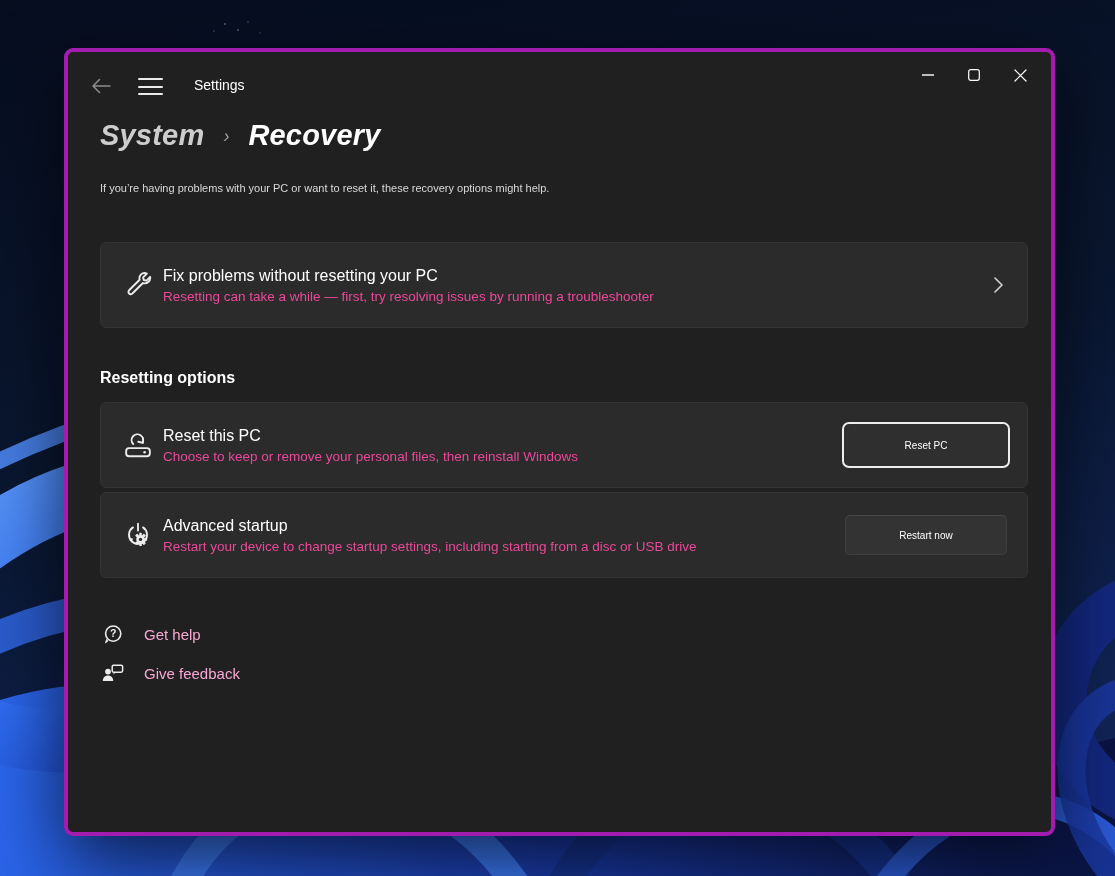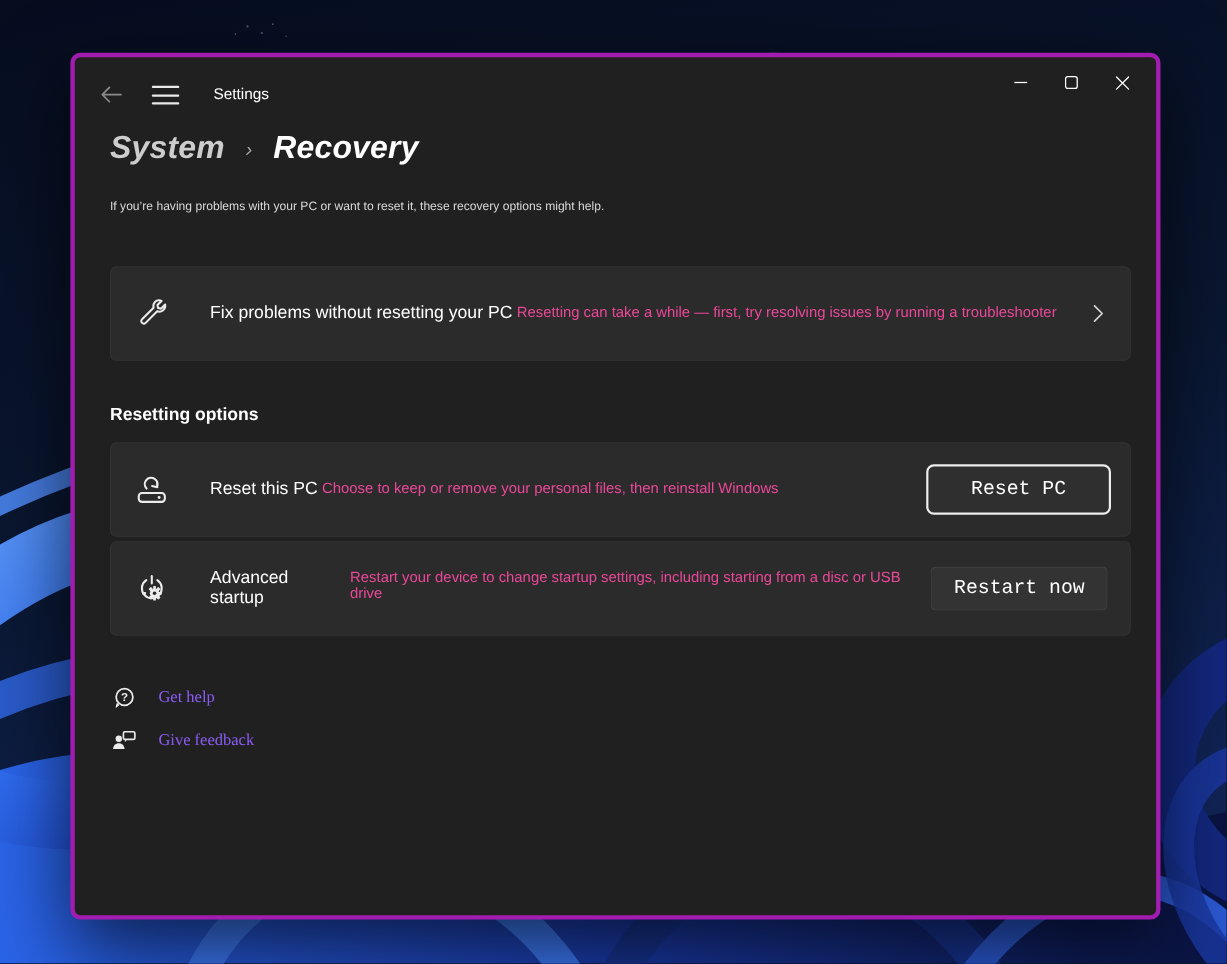--- a/index.html
+++ b/index.html
@@ -28,38 +28,38 @@
   .intro{position:absolute;left:32px;top:130px;font-size:11px;color:#d9d9d9;}
 
   
   .card{position:absolute;left:32px;width:928px;height:86px;background:#2b2b2b;
     border:1px solid #333333;border-radius:6px;box-sizing:border-box;
     display:flex;align-items:center;}
   .card-1{top:190px;cursor:pointer;}
   .card-2{top:350px;}
   .card-3{top:440px;}
   .card .lead-icon{width:30px;height:30px;margin-left:22px;flex:0 0 auto;display:flex;align-items:center;justify-content:center;}
-  .card .texts{margin-left:38px;display:flex;flex-direction:row;gap:4px;min-width:0;}
+  .card .texts{margin-left:10px;display:flex;flex-direction:column;gap:4px;min-width:0;}
   .card .c-title{font-size:16px;color:#ffffff;}
   .card .c-sub{font-size:13.5px;color:#ec4899;}
   .card .chev{margin-left:auto;margin-right:24px;display:flex;align-items:center;}
 
   .section-heading{position:absolute;left:32px;top:317px;font-size:16px;font-weight:600;color:#ffffff;}
 
-  .btn{font-family:Liberation Mono, monospace;font-size:18px;color:#ffffff;cursor:pointer;
+  .btn{font-family:Liberation Sans, sans-serif;font-size:10px;color:#ffffff;cursor:pointer;
     display:flex;align-items:center;justify-content:center;box-sizing:border-box;}
   .btn-reset{margin-left:auto;margin-right:17px;width:168px;height:46px;background:#2f2f2f;
     border:2px solid #ededed;border-radius:7px;}
   .btn-restart{margin-left:auto;margin-right:20px;width:162px;height:40px;background:#333333;
     border:1px solid #3f3f3f;border-top-color:#474747;border-radius:5px;text-align:center;}
 
   
   .f-link{position:absolute;left:32px;height:26px;display:flex;align-items:center;cursor:pointer;}
   .f-link .l-icon{width:26px;height:26px;display:flex;align-items:center;justify-content:center;}
-  .f-link .l-label{margin-left:18px;font-size:15px;color:#8b5cf6;font-family:Liberation Serif, serif;}
+  .f-link .l-label{margin-left:18px;font-size:15px;color:#f9a8d4;}
   .f-help{top:569px;}
   .f-feedback{top:608px;}
 </style>
 </head>
 <body>
 
 <svg class="wallpaper" width="1115" height="876" viewBox="0 0 1115 876">
   <defs>
     <linearGradient id="gSky" x1="0" y1="0" x2="0.25" y2="1">
       <stop offset="0" stop-color="#060d1f"></stop>

